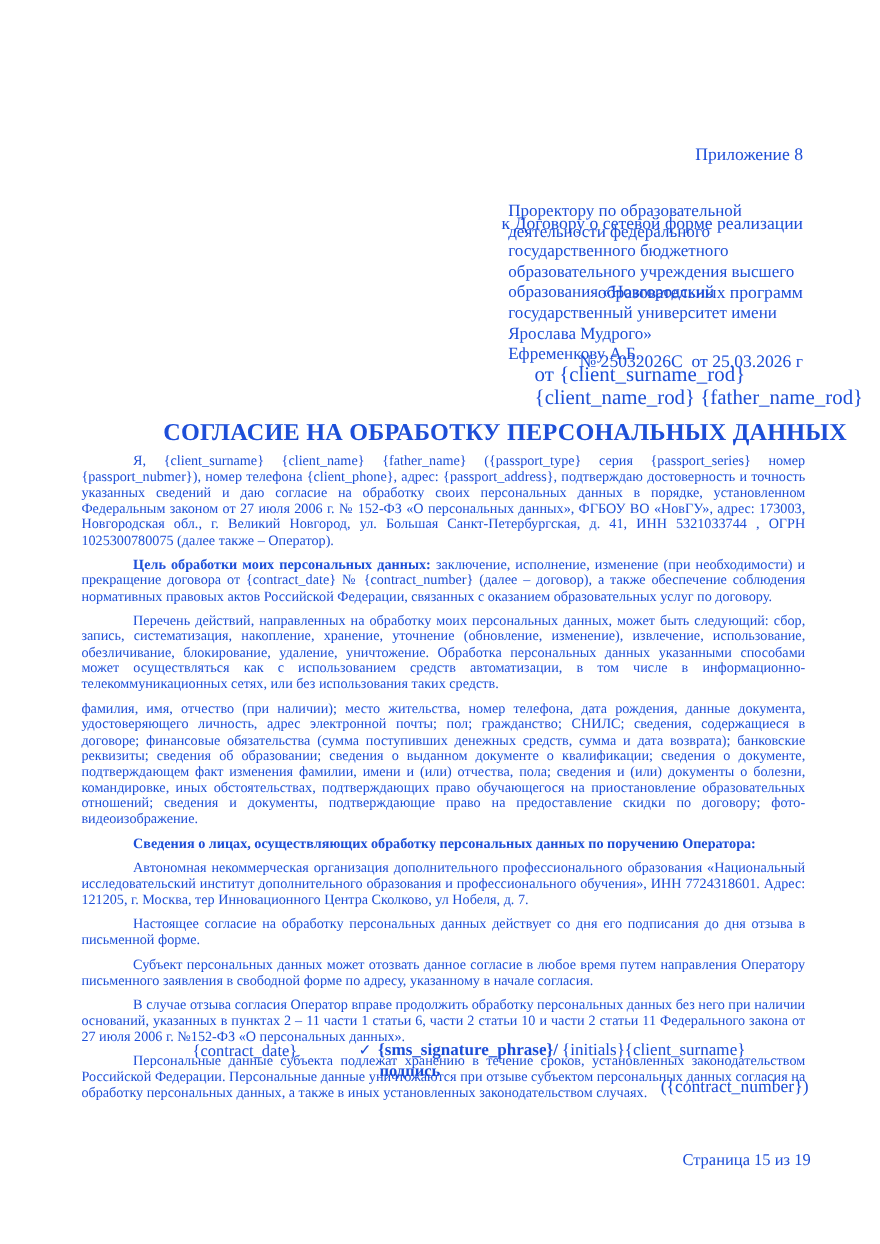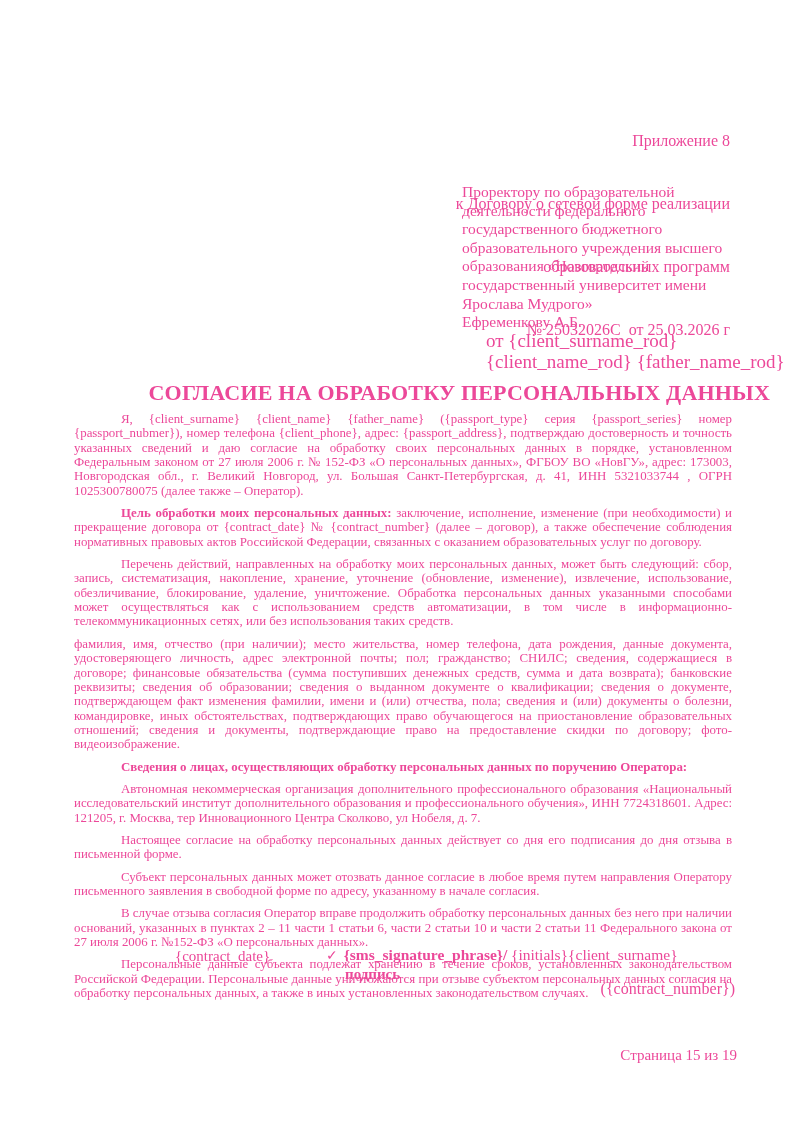--- a/index.html
+++ b/index.html
@@ -6,21 +6,21 @@
     margin: 0;
     padding: 0;
     background: #ffffff;
   }
   .page {
     position: relative;
     width: 800px;
     height: 1131px;
     background: #ffffff;
     font-family: "Liberation Serif", "DejaVu Serif", serif;
-    color: #ec4899;
+    color: #1d4ed8;
     overflow: hidden;
   }
   .appendix {
     position: absolute;
     top: 88px;
     right: 70px;
     text-align: right;
     font-size: 16px;
     line-height: 21px;
     white-space: pre-wrap;

